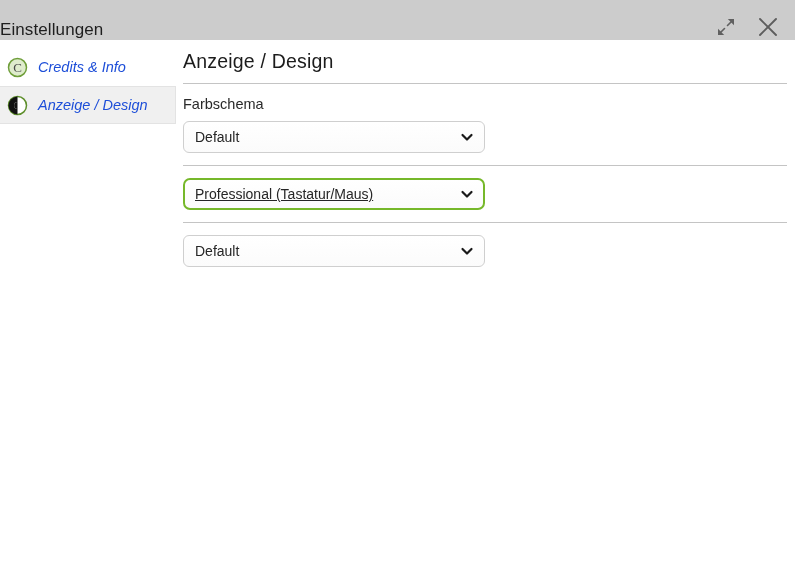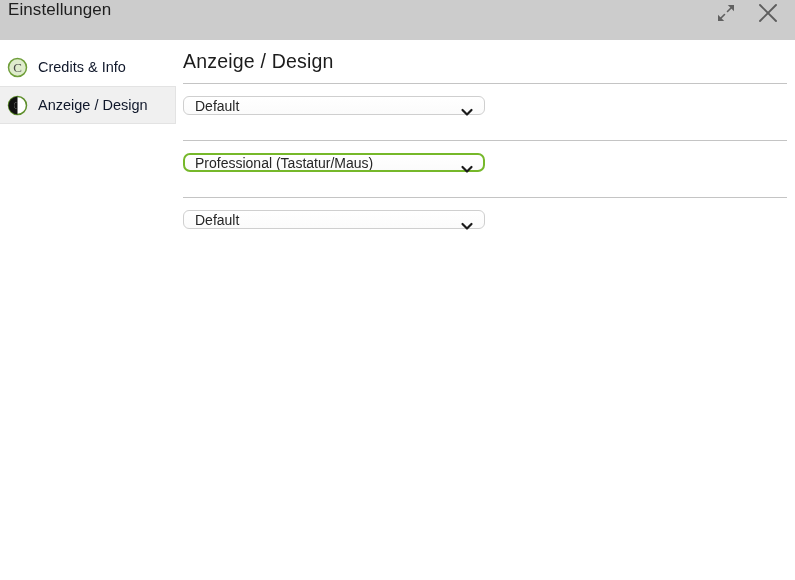--- a/index.html
+++ b/index.html
@@ -23,22 +23,22 @@
     display: flex;
     flex-direction: column;
   }
 
   
   .titlebar {
     height: 40px;
     min-height: 40px;
     background: #cccccc;
     display: flex;
-    align-items: flex-start;
-    padding: 0 14px 0 8px;
+    align-items: flex-end;
+    padding: 0 14px 0 0;
     box-sizing: border-box;
   }
   .titlebar-title {
     font-size: 17px;
     color: #1e1e1e;
     letter-spacing: 0.1px;
     flex: 1 1 auto;
     white-space: nowrap;
   }
   .titlebar-actions {
@@ -93,22 +93,23 @@
     height: 22px;
     min-width: 22px;
     margin-right: 10px;
     display: flex;
     align-items: center;
     justify-content: center;
   }
   .side-icon svg { display: block; }
   .side-label {
     font-size: 14.5px;
-    color: #0f172a;
+    color: #1d4ed8;
     white-space: nowrap;
+    font-style: italic;
   }
 
   
   .main {
     flex: 1 1 auto;
     padding: 10px 8px 0 7px;
     box-sizing: border-box;
     min-width: 0;
   }
   .panel-title {
@@ -133,39 +134,40 @@
     margin-bottom: 9px;
     display: block;
   }
   .select-wrap {
     position: relative;
     width: 302px;
     height: 32px;
   }
   .select-box {
     width: 302px;
-    height: 19px;
+    height: 32px;
     box-sizing: border-box;
     border: 1px solid #cfcfcf;
     border-radius: 6px;
     background: linear-gradient(#ffffff, #fbfbfb);
     font-family: "Liberation Sans", sans-serif;
     font-size: 14px;
     color: #262626;
     padding: 0 30px 0 11px;
     display: flex;
     align-items: center;
     cursor: pointer;
     white-space: nowrap;
     overflow: hidden;
   }
   .select-box.focused {
     border: 2px solid #76b82a;
     border-radius: 7px;
     padding-left: 10px;
+    text-decoration: underline;
   }
   .chevron {
     position: absolute;
     right: 11px;
     top: 0;
     height: 32px;
     display: flex;
     align-items: center;
     pointer-events: none;
   }
@@ -228,20 +230,21 @@
 
     </div>
 
     <div class="main">
 
       <h1 class="panel-title">Anzeige / Design</h1>
 
       <div class="rule"></div>
 
       <div class="field-group">
+        <span class="field-label">Farbschema</span>
         <div class="select-wrap">
           <div class="select-box">Default</div>
           <span class="chevron">
             <svg width="14" height="14" viewBox="0 0 14 14">
               <polyline points="2.5,5 7,9.5 11.5,5" fill="none" stroke="#1a1a1a" stroke-width="2.2" stroke-linecap="round" stroke-linejoin="round"></polyline>
             </svg>
           </span>
         </div>
       </div>
 

